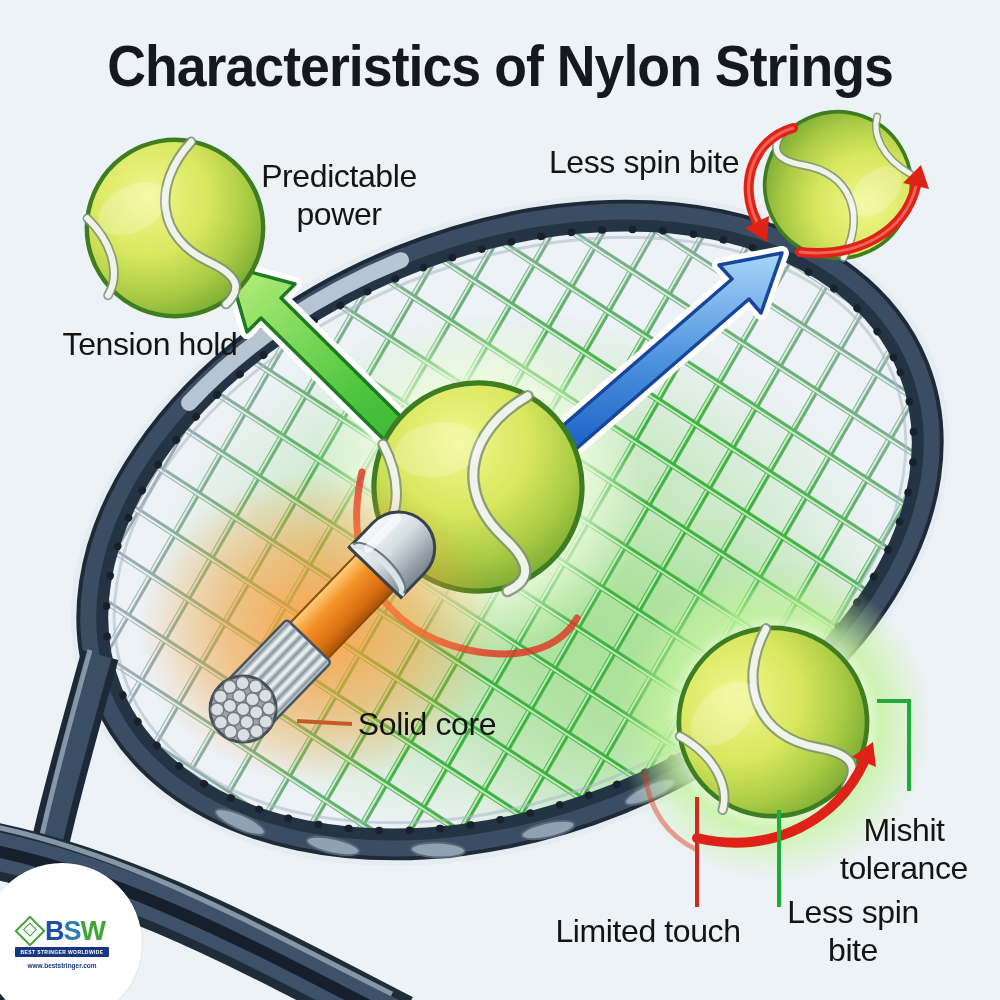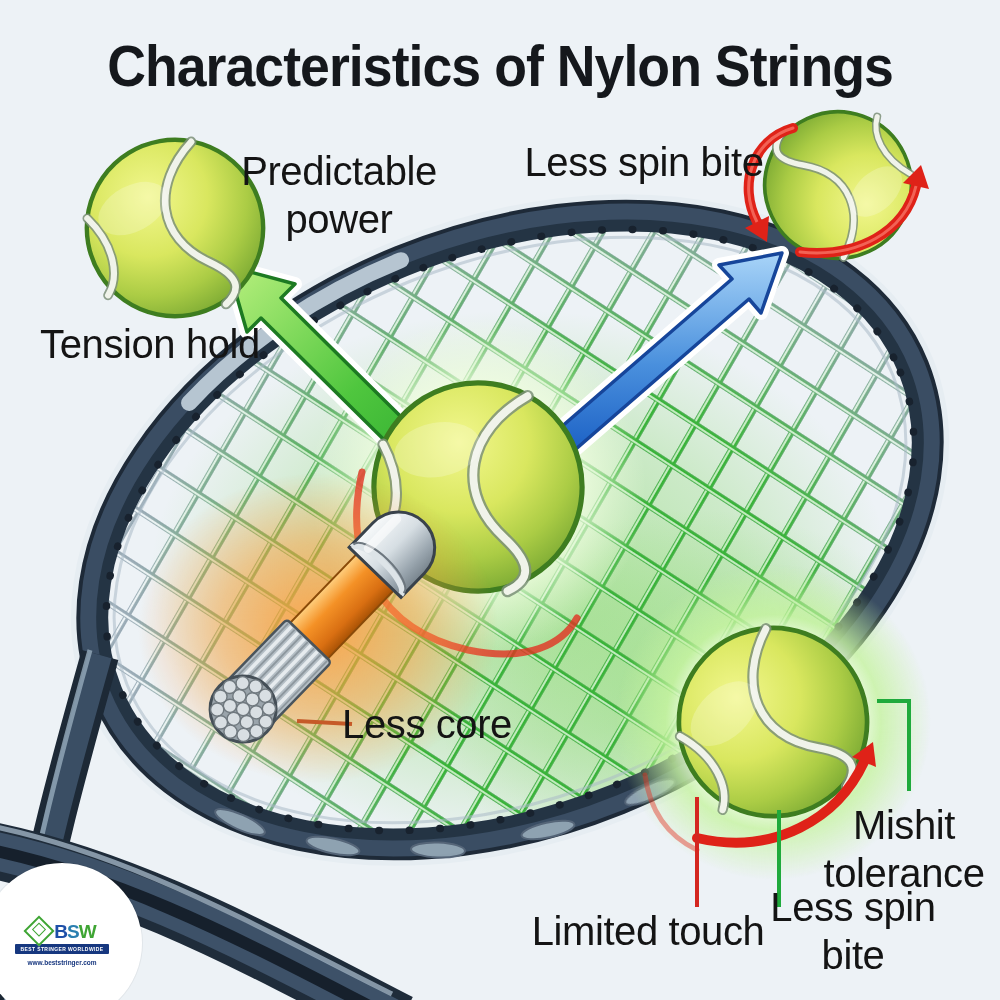--- a/index.html
+++ b/index.html
@@ -1,34 +1,34 @@
 <!DOCTYPE html>
 <html><head>
 <meta charset="utf-8">
 <style>
   html,body{margin:0;padding:0;background:#dfe6ea;}
   #stage{position:relative;width:1000px;height:1000px;overflow:hidden;
          background:#edf2f6;font-family:"Liberation Sans",sans-serif;padding-left:36px;}
   #scene{position:absolute;left:0;top:0;}
   .label{position:absolute;transform:translate(-50%,-50%);
-         font-size:40px;color:#141414;white-space:pre-line;text-align:center;
+         font-size:32px;color:#141414;white-space:pre-line;text-align:center;
          line-height:1.2;letter-spacing:-0.4px;}
   .title{position:absolute;left:500px;top:66px;
          transform:translate(-50%,-50%) scaleX(.94);
          font-size:57px;font-weight:700;color:#15181c;letter-spacing:-1px;
          white-space:nowrap;}
   .logo{position:absolute;left:-18px;top:863px;width:160px;height:160px;
         background:#ffffff;border-radius:50%;display:flex;flex-direction:column;
         align-items:center;justify-content:center;box-shadow:0 0 0 1px rgba(0,0,0,.05);}
   .logo-row{display:flex;align-items:center;gap:4px;}
   .logo-diamond{width:18px;height:18px;border:2.5px solid #3fa534;background:#fff;
         transform:rotate(45deg);display:inline-block;position:relative;}
   .logo-diamond span{position:absolute;left:3px;top:3px;width:8px;height:8px;
         border:1.5px solid #3fa534;display:block;}
-  .logo-bsw{font-size:19px;font-weight:700;letter-spacing:-1px;line-height:1;}
+  .logo-bsw{font-size:27px;font-weight:700;letter-spacing:-1px;line-height:1;}
   .logo-bsw .b{color:#1e4fa8}.logo-bsw .s{color:#2a7fb0}.logo-bsw .w{color:#3fa534}
   .logo-banner{margin-top:2px;background:#16377f;color:#fff;font-size:5px;
         font-weight:700;letter-spacing:.4px;padding:2px 5px;border-radius:1px;
         white-space:nowrap;}
   .logo-url{margin-top:5px;font-size:6.5px;font-weight:700;color:#17377f;}
 </style>
 </head>
 <body>
 
 <div id="stage">
@@ -274,21 +274,21 @@
 
 <div class="title">Characteristics of Nylon Strings</div>
 
 <div class="label" style="left:339px;top:195px;">Predictable
 power</div>
 
 <div class="label" style="left:644px;top:162px;">Less spin bite</div>
 
 <div class="label" style="left:106px;top:344px;margin-left:44px;">Tension hold</div>
 
-<div class="label" style="left:427px;top:724px;">Less core</div>
+<div class="label" style="left:427px;top:724px;">Solid core</div>
 
 <div class="label" style="left:632px;top:931px;margin-left:16px;">Limited touch</div>
 
 <div class="label" style="left:853px;top:931px;">Less spin bite</div>
 
 <div class="label" style="left:896px;top:849px;margin-left:8px;">Mishit
 tolerance</div>
 
 <div class="logo">
   <div class="logo-row">

